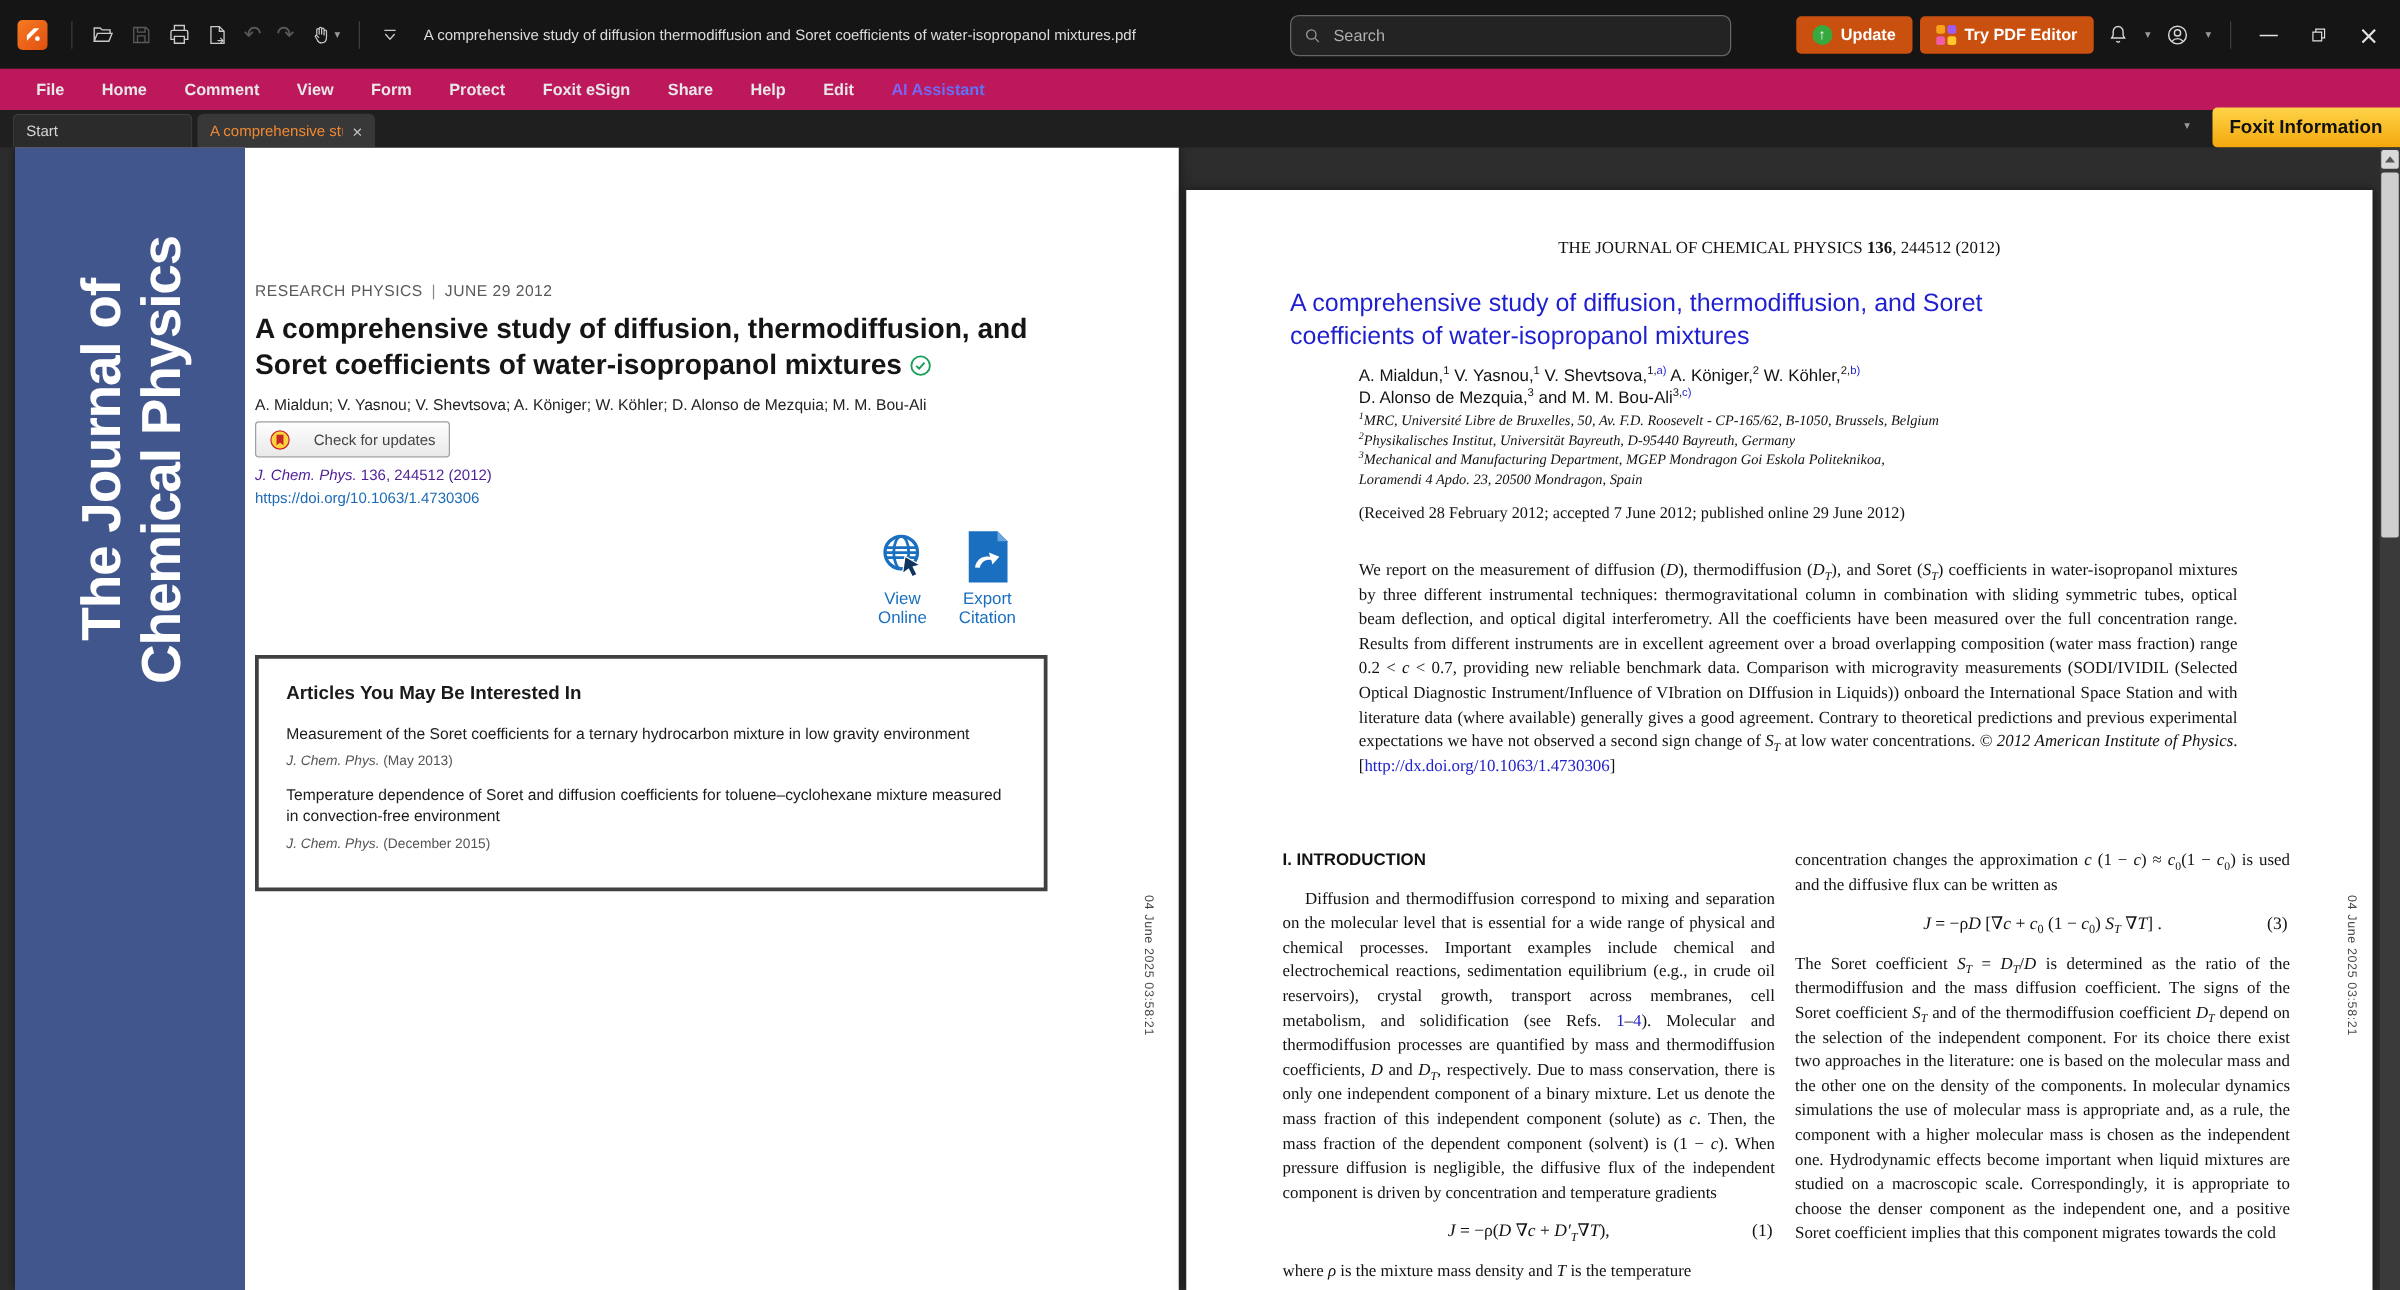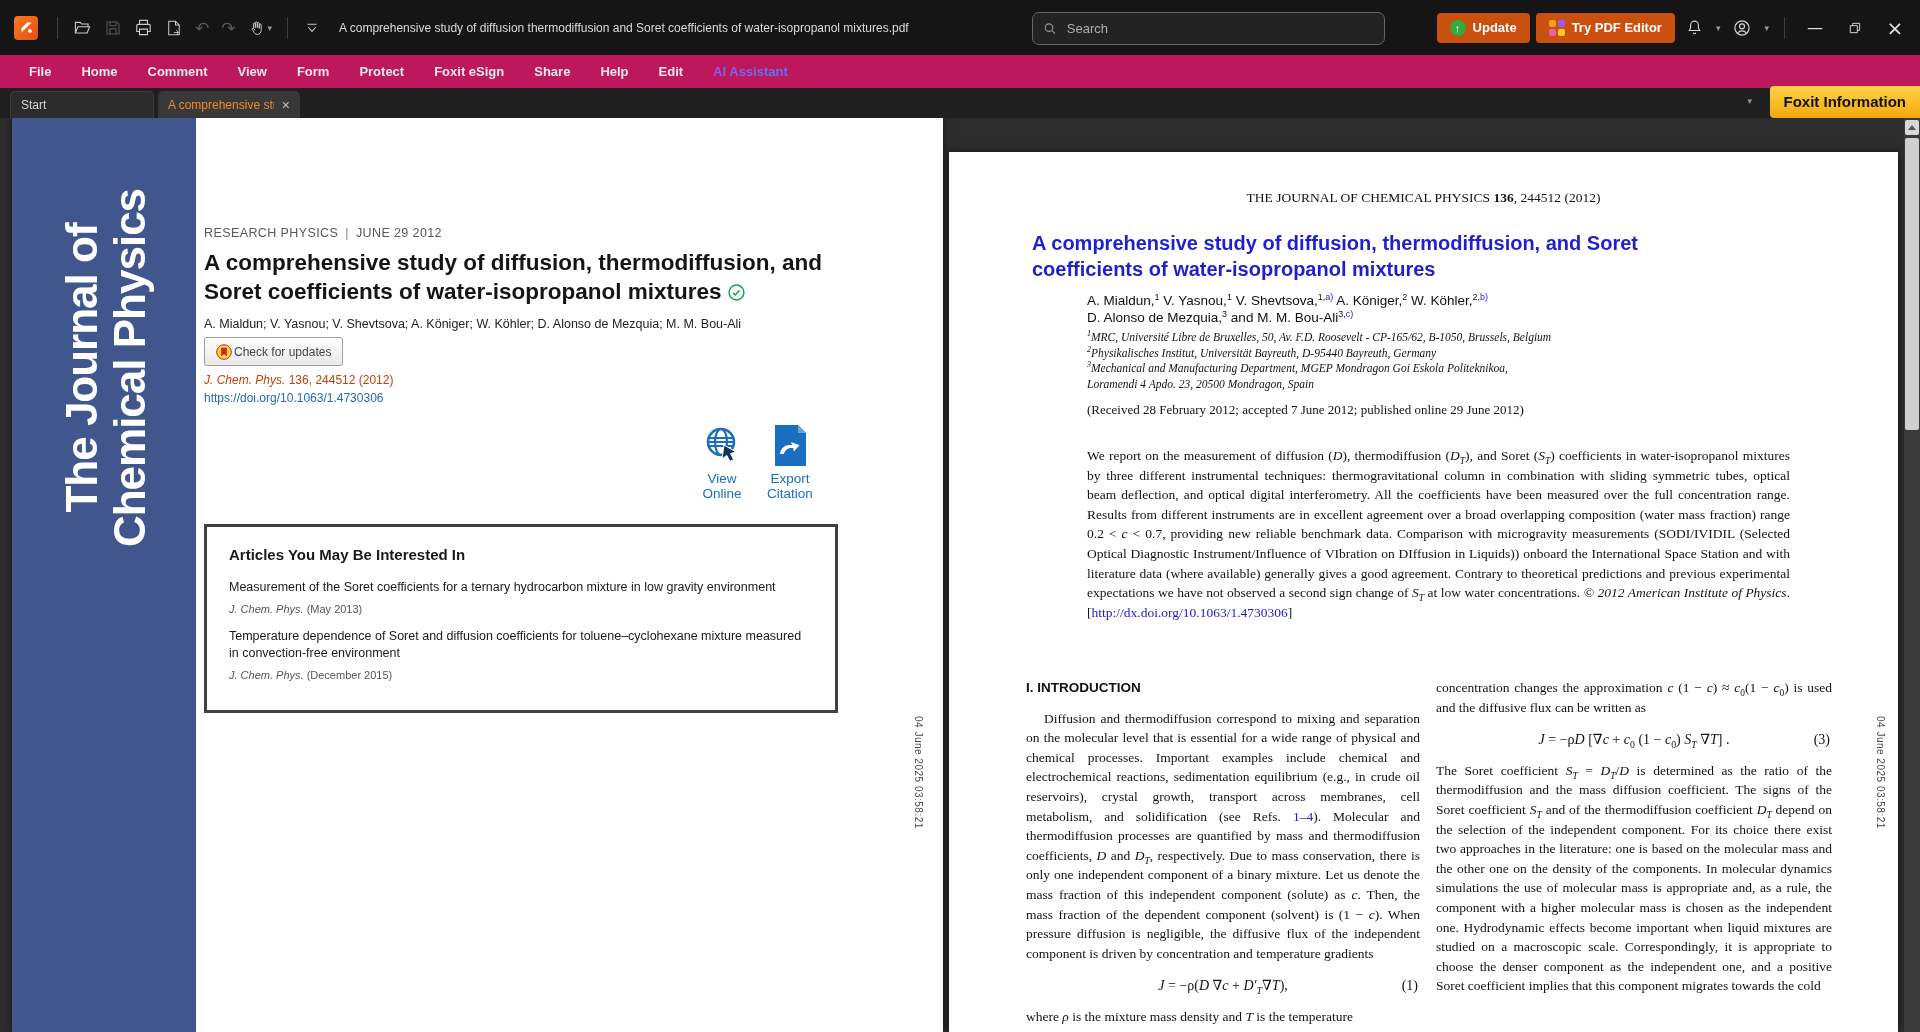--- a/index.html
+++ b/index.html
@@ -70,45 +70,45 @@
   .journal-strip{position:absolute;left:0;top:0;width:184px;height:914px;background:#40568d;}
   .vtext{position:absolute;left:94px;top:250px;transform:translate(-50%,-50%) rotate(-90deg);
          white-space:nowrap;text-align:center;color:#fff;font-weight:700;font-size:44px;line-height:48px;
          letter-spacing:-1px;}
   .lp-content{position:absolute;left:184px;top:0;width:747px;height:914px;font-family:"Liberation Sans",sans-serif;color:#1a1a1a;}
   .kicker{position:absolute;left:8px;top:108px;font-size:12.5px;color:#595959;letter-spacing:.4px;}
   .kicker .sep{margin:0 7px;color:#8a8a8a;}
   .lp-title{position:absolute;left:8px;top:130px;font-size:22.5px;font-weight:700;line-height:29px;color:#151515;}
   .check-ic{display:inline-block;vertical-align:-2px;margin-left:6px;}
   .lp-authors{position:absolute;left:8px;top:199px;font-size:12.5px;color:#222;}
-  .chk-btn{position:absolute;left:8px;top:219px;height:27px;display:inline-flex;align-items:center;gap:2px;
+  .chk-btn{position:absolute;left:8px;top:219px;height:27px;display:inline-flex;align-items:center;gap:19px;
            padding:0 11px;border:1px solid #9e9e9e;border-radius:3px;
            background:linear-gradient(180deg,#fefefe,#e9e9e9);font-size:12px;color:#444;cursor:pointer;}
-  .lp-cite{position:absolute;left:8px;top:255px;font-size:12px;color:#c2410c;}
+  .lp-cite{position:absolute;left:8px;top:255px;font-size:12px;color:#4c1d95;}
   .lp-doi{position:absolute;left:8px;top:273px;font-size:12px;color:#1e6ab5;cursor:pointer;}
   .action-icons{position:absolute;left:505px;top:306px;display:flex;gap:24px;}
   .action{display:flex;flex-direction:column;align-items:center;gap:3px;cursor:pointer;}
   .action .alabel{font-size:13.5px;line-height:15px;color:#1a6fc0;text-align:center;}
   .related-box{position:absolute;left:8px;top:406px;width:634px;box-sizing:border-box;border:3px solid #404040;
                padding:19px 22px 16px 22px;}
   .related-box h3{margin:0 0 16px 0;font-size:15px;color:#1a1a1a;}
   .rel-item{margin-bottom:13px;}
   .rel-title{font-size:12.5px;color:#1a1a1a;line-height:17px;margin-bottom:7px;cursor:pointer;}
   .rel-meta{font-size:11px;color:#555;}
   .rel-meta .jnl{font-style:italic;}
 
   .watermark{position:absolute;writing-mode:vertical-rl;font-size:10px;color:#4a4a4a;
              font-family:"Liberation Sans",sans-serif;letter-spacing:.5px;}
   .wm-left{left:901px;top:598px;}
   .wm-right{left:926px;top:564px;}
 
   
   .right-page{font-family:"Liberation Serif","DejaVu Serif",serif;color:#121212;}
   .rp-header{position:absolute;left:0;top:38px;width:100%;text-align:center;font-size:13.5px;}
-  .rp-title{position:absolute;left:83px;top:78px;font-family:"Liberation Sans",sans-serif;font-weight:700;
+  .rp-title{position:absolute;left:83px;top:78px;font-family:"Liberation Sans",sans-serif;font-weight:400;
             font-size:20px;line-height:26px;color:#1f1fcf;}
   .rp-authors{position:absolute;left:138px;top:140px;font-family:"Liberation Sans",sans-serif;
               font-size:13.5px;line-height:17px;color:#111;}
   .rp-authors sup{font-size:9px;}
   .rp-affils{position:absolute;left:138px;top:178px;font-style:italic;font-size:11.5px;line-height:15.5px;}
   .rp-affils sup{font-size:8px;}
   .rp-received{position:absolute;left:138px;top:250px;font-size:13px;}
   .rp-abstract{position:absolute;left:138px;top:294px;width:703px;font-size:13.5px;line-height:19.6px;
                text-align:justify;}
   .rp-col{position:absolute;top:526px;height:354px;overflow:hidden;font-size:13.5px;line-height:19.6px;

